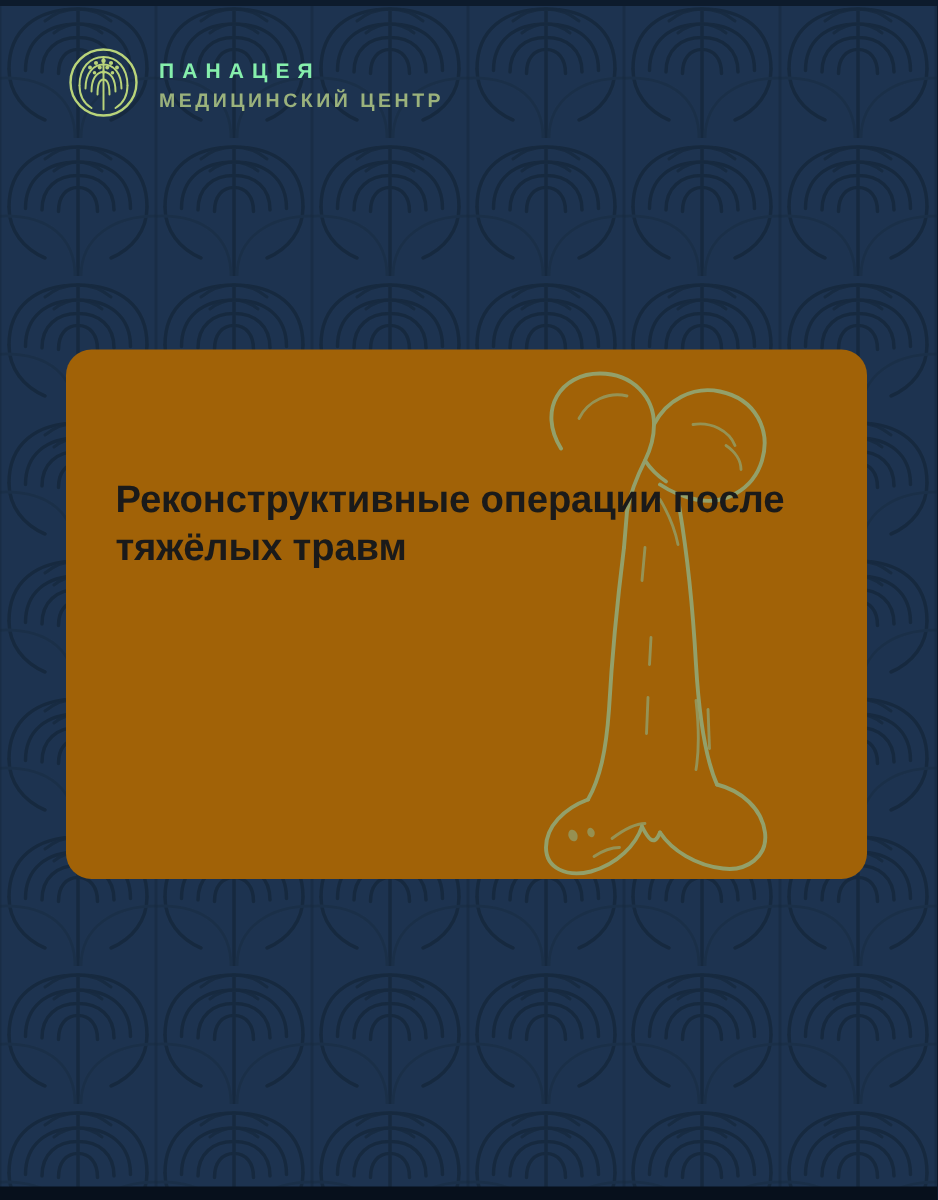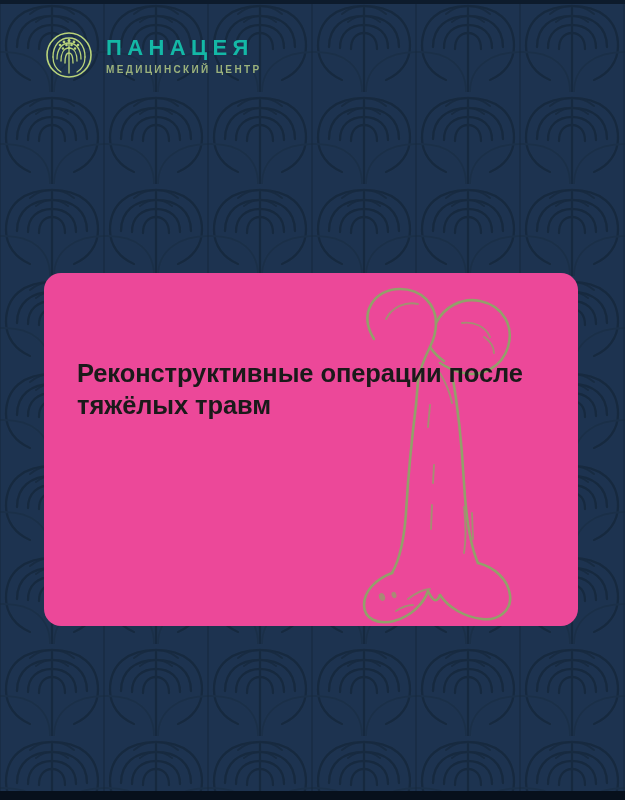--- a/index.html
+++ b/index.html
@@ -66,49 +66,48 @@
     flex: 0 0 50px;
     display: block;
   }
   .brand-text {
     display: flex;
     flex-direction: column;
     justify-content: center;
     padding-top: 2px;
   }
   .brand-name {
-    color: #14b8a6;
-    font-size: 22px;
+    color: #86efac;
+    font-size: 14px;
     font-weight: bold;
     letter-spacing: 5.4px;
     line-height: 1;
     white-space: nowrap;
   }
   .brand-sub {
     color: #9bb27c;
-    font-size: 10px;
+    font-size: 13px;
     font-weight: bold;
     letter-spacing: 2.35px;
     line-height: 1;
     margin-top: 6px;
     white-space: nowrap;
   }
 
   
   .card {
     position: absolute;
     left: 44px;
     top: 233px;
     width: 534px;
     height: 353px;
-    background: #ec4899;
+    background: #a16207;
     border-radius: 17px;
     overflow: hidden;
     z-index: 4;
-    margin-top: 40px;
   }
 
   .bone {
     position: absolute;
     right: -4px;
     top: 4px;
     width: 270px;
     height: 348px;
     pointer-events: none;
   }

